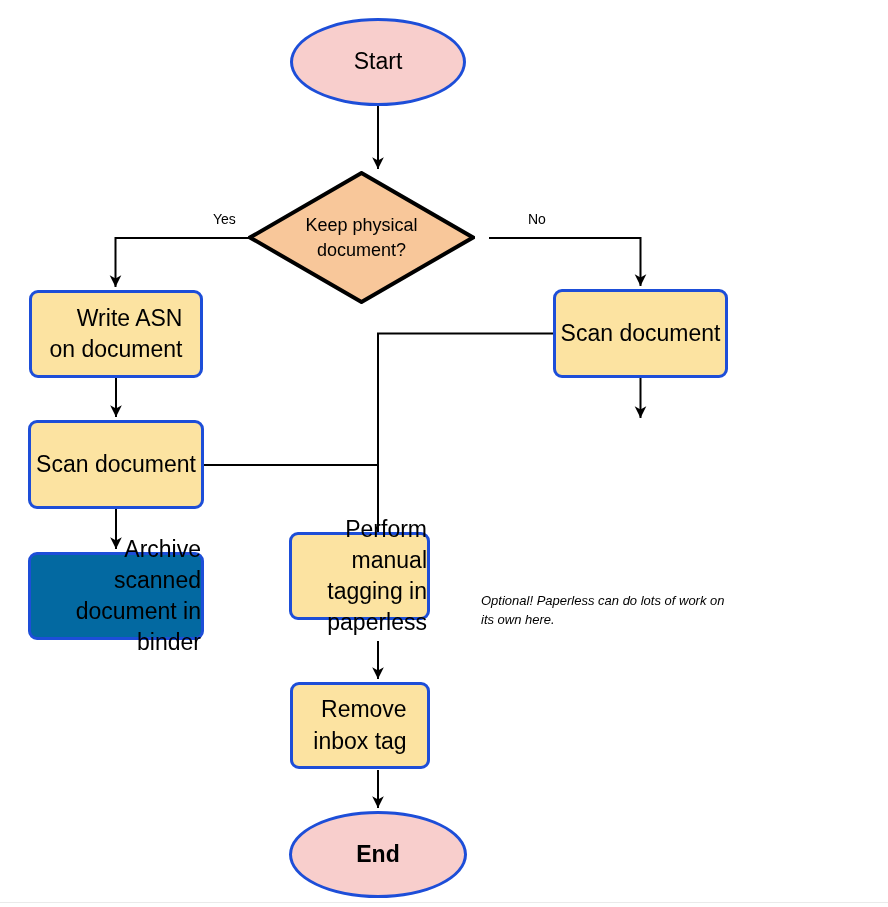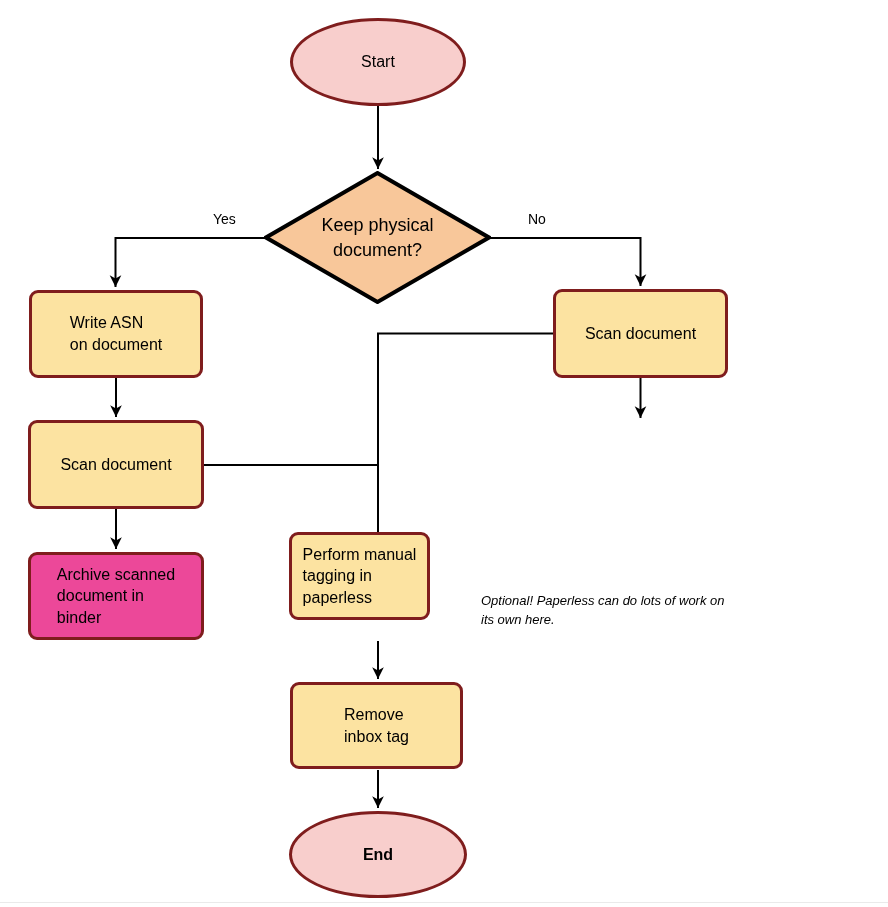--- a/index.html
+++ b/index.html
@@ -2,23 +2,23 @@
 <html><head>
 <meta charset="utf-8">
 <style>
   html,body{margin:0;padding:0;background:#ffffff;}
   #canvas{
     position:relative;width:888px;height:907px;background:#ffffff;overflow:hidden;
     font-family:"Liberation Sans","DejaVu Sans",sans-serif;color:#000;
   }
   #edges{position:absolute;left:0;top:0;width:888px;height:907px;}
   .shape{
-    position:absolute;box-sizing:border-box;border:3px solid #7f1d1d;
-    display:flex;align-items:center;justify-content:center;text-align:left;
-    font-size:16px;line-height:1.35;white-space:pre-line;
+    position:absolute;box-sizing:border-box;border:3px solid #1d4ed8;
+    display:flex;align-items:center;justify-content:center;text-align:right;
+    font-size:23px;line-height:1.35;white-space:pre-line;
   }
   .rect{border-radius:9px;background:#FCE3A1;}
   .ellipse{border-radius:50%;background:#F8CECC;}
   .diamond-wrap{position:absolute;display:flex;align-items:center;justify-content:center;}
   .diamond-wrap svg{position:absolute;left:0;top:0;}
   .diamond-label{position:relative;text-align:center;font-size:18px;line-height:1.35;white-space:pre-line;}
   .edge-label{position:absolute;font-size:14px;background:#fff;padding:0 2px;}
   .annotation{
     position:absolute;left:481px;top:592px;width:404px;
     font-style:italic;font-size:13px;line-height:1.45;white-space:pre-line;
@@ -45,45 +45,45 @@
       <path d="M640.5 378 L640.5 418" marker-end="url(#arrow)"></path>
       <path d="M553 333.5 L378 333.5 L378 550" marker-end="url(#arrow)"></path>
       <path d="M204 465 L379 465"></path>
       <path d="M378 641 L378 679" marker-end="url(#arrow)"></path>
       <path d="M378 770 L378 808" marker-end="url(#arrow)"></path>
     </g>
   </svg>
 
   <div class="shape ellipse" style="left: 290px; top: 18px; width: 176px; height: 88px; background-color: rgb(248, 206, 204);">Start</div>
 
-  <div class="diamond-wrap" style="left:264px;top:171px;width:227px;height:133px;">
+  <div class="diamond-wrap" style="left:248px;top:171px;width:227px;height:133px;">
     <svg width="227" height="133" viewBox="0 0 227 133">
       <polygon points="113.5,2 225,66.5 113.5,131 2,66.5" stroke="#000" stroke-width="4" stroke-miterlimit="10" fill="#F8C79A"></polygon>
     </svg>
     <div class="diamond-label">Keep physical
 document?</div>
   </div>
 
   <div class="shape rect" style="left: 29px; top: 290px; width: 174px; height: 88px; background-color: rgb(252, 227, 161);">Write ASN
 on document</div>
 
   <div class="shape rect" style="left: 28px; top: 420px; width: 176px; height: 89px; background-color: rgb(252, 227, 161);">Scan document</div>
 
-  <div class="shape rect" style="left: 28px; top: 552px; width: 176px; height: 88px; background-color: #ec4899;">Archive scanned
+  <div class="shape rect" style="left: 28px; top: 552px; width: 176px; height: 88px; background-color: #0369a1;">Archive scanned
 document in
 binder</div>
 
   <div class="shape rect" style="left: 553px; top: 289px; width: 175px; height: 89px; background-color: rgb(252, 227, 161);">Scan document</div>
 
 
   <div class="shape rect" style="left: 289px; top: 532px; width: 141px; height: 88px; background-color: rgb(252, 227, 161);">Perform manual
 tagging in
 paperless</div>
 
-  <div class="shape rect" style="left: 290px; top: 682px; width: 173px; height: 87px; background-color: rgb(252, 227, 161);">Remove
+  <div class="shape rect" style="left: 290px; top: 682px; width: 140px; height: 87px; background-color: rgb(252, 227, 161);">Remove
 inbox tag</div>
 
   <div class="shape ellipse" style="left: 289px; top: 811px; width: 178px; height: 87px; background-color: rgb(248, 206, 204); font-weight: bold;">End</div>
 
   <div class="edge-label" style="left:211px;top:211px;">Yes</div>
 
   <div class="edge-label" style="left:506px;top:211px;margin-left:20px;">No</div>
 
   <div class="annotation">Optional! Paperless can do lots of work on
 its own here.</div>

